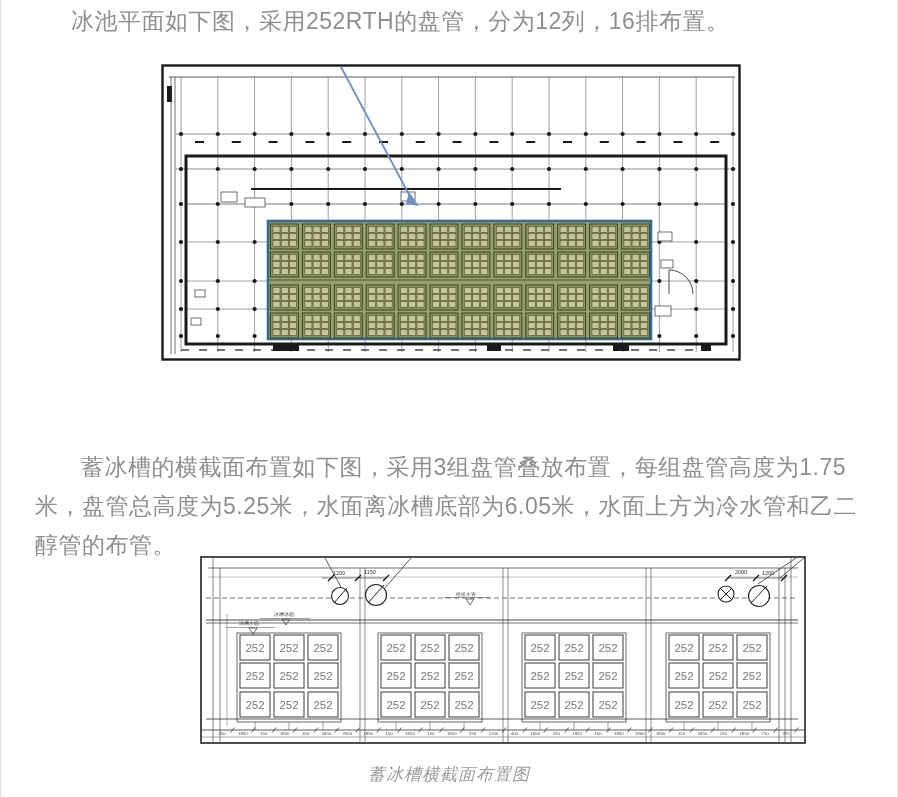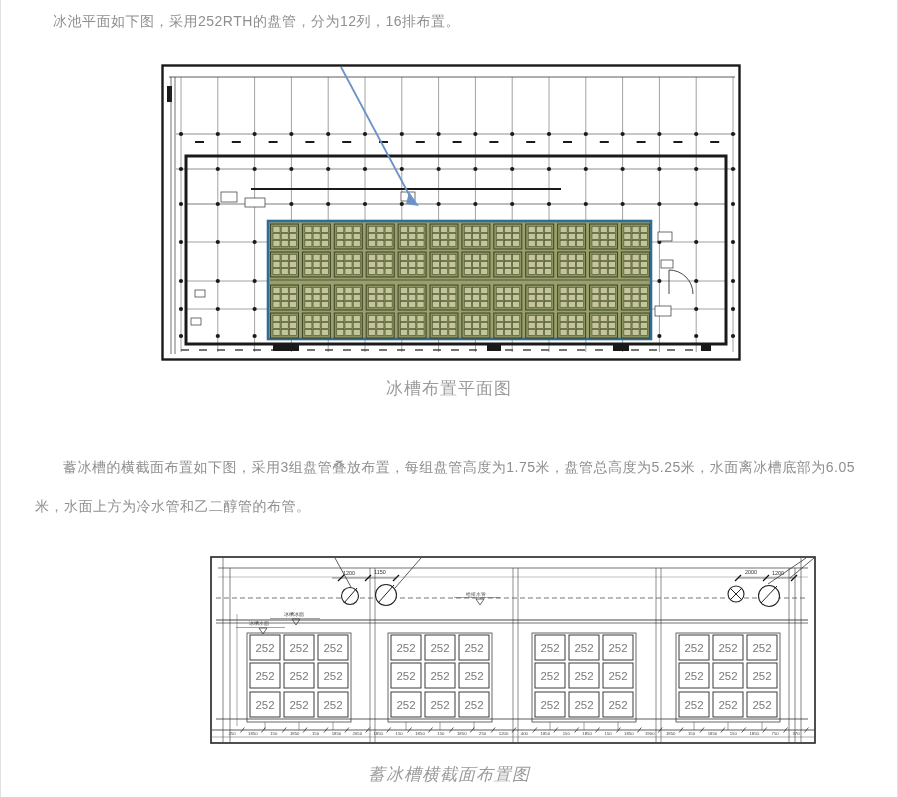--- a/index.html
+++ b/index.html
@@ -5,28 +5,28 @@
   html,body{margin:0;padding:0;background:#ffffff;}
   .page{
     position:relative;width:898px;height:797px;background:#ffffff;
     font-family:"Liberation Sans","DejaVu Sans",sans-serif;
     overflow:hidden;
     border-left:1px solid #e2e2e2;border-right:1px solid #e2e2e2;
     box-sizing:border-box;
   }
   .para{
     position:absolute;left:24px;right:24px;margin:0;
-    font-size:14px;line-height:39px;color:#8f8f8f;
+    font-size:23px;line-height:39px;color:#8f8f8f;
     text-indent:2em;letter-spacing:0.5px;
   }
   #para1{top:2px;}
   #para2{top:448px;margin-left:10px;}
   .figwrap{position:absolute;}
   #fig1wrap{left:160px;top:64px;width:580px;height:297px;}
-  #fig2wrap{left:161px;top:556px;width:618px;height:188px;padding-left:48px;}
+  #fig2wrap{left:151px;top:556px;width:618px;height:188px;padding-left:48px;}
   .figcaption{
     position:absolute;left:0;width:100%;text-align:center;
     font-size:17px;color:#9b9b9b;letter-spacing:1px;
   }
   #caption1{top:377px;}
   #caption2{top:763px;font-style:italic;}
   svg{display:block;}
 </style>
 </head>
 <body>
@@ -777,21 +777,20 @@
           </g>
           <line x1="109" y1="216" x2="488" y2="216" stroke="#3e4426" stroke-width="0.8"></line>
         </g>
         <g>
           <line x1="180" y1="3" x2="252" y2="138" stroke="#6b93c8" stroke-width="1.8"></line>
           <polygon points="248,128 258,142 245,140" fill="#6b93c8"></polygon>
         </g>
       </svg>
     </div>
 
-  <div class="figcaption" id="caption1">冰槽布置平面图</div>
 
   <p class="para" id="para2">蓄冰槽的横截面布置如下图，采用3组盘管叠放布置，每组盘管高度为1.75米，盘管总高度为5.25米，水面离冰槽底部为6.05米，水面上方为冷水管和乙二醇管的布管。</p>
 
   <div class="figwrap" id="fig2wrap">
       <svg viewBox="0 0 606 188" width="606" height="188">
         <rect x="0" y="0" width="606" height="188" fill="#ffffff"></rect>
         <rect x="1" y="1" width="604" height="186" fill="none" stroke="#222222" stroke-width="1.6"></rect>
         <line x1="8" y1="12" x2="598" y2="12" stroke="#333" stroke-width="0.7"></line>
         <line x1="8" y1="21" x2="598" y2="21" stroke="#777" stroke-width="0.45"></line>
         <line x1="13" y1="2" x2="13" y2="186" stroke="#333" stroke-width="0.6"></line>

